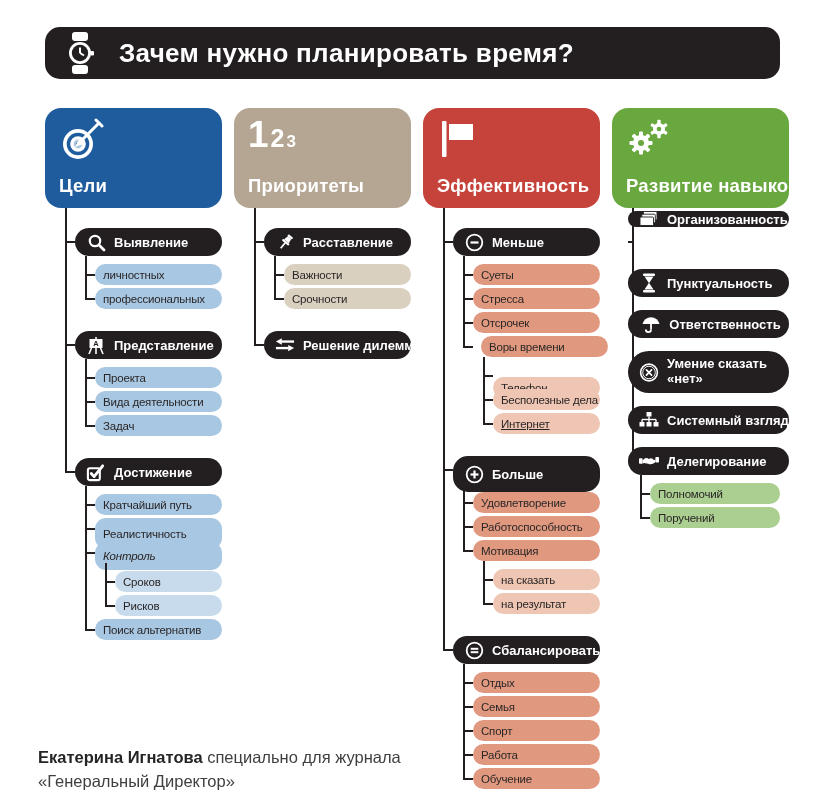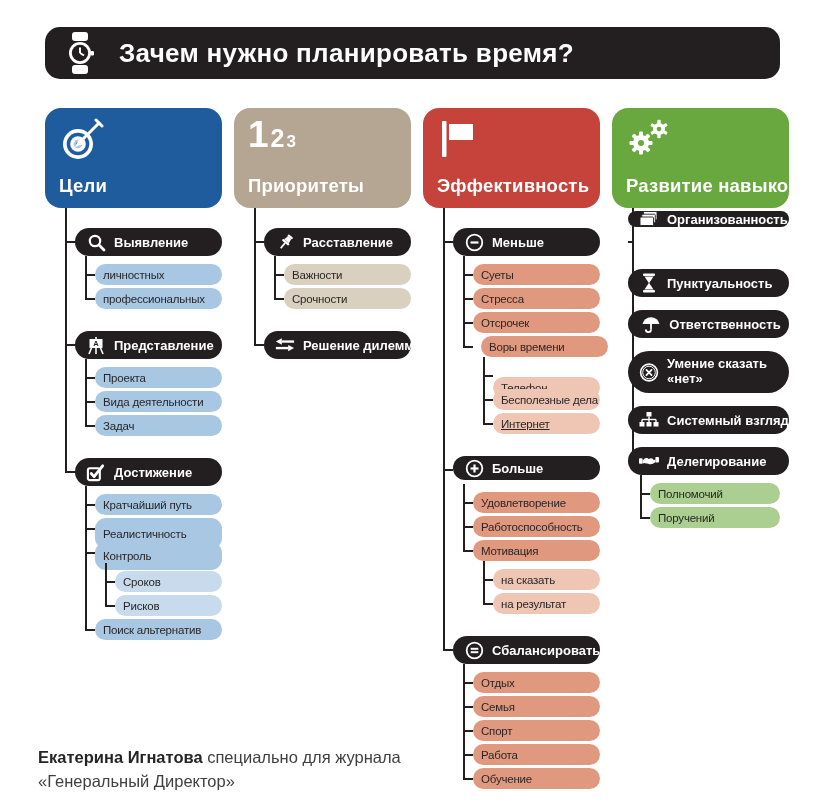--- a/index.html
+++ b/index.html
@@ -118,21 +118,21 @@
     </div>
     <div class="line" style="position: absolute; left: 65px; top: 471px; width: 10px; height: 2px;"></div>
     <div class="leaf" style="background: rgb(168, 199, 226); position: absolute; left: 95px; top: 494px; width: 127px; height: 21px;">
       <span>Кратчайший путь</span>
     </div>
     <div class="line" style="position: absolute; left: 85px; top: 503.5px; width: 10px; height: 2px;"></div>
     <div class="leaf" style="background: rgb(168, 199, 226); position: absolute; left: 95px; top: 518px; width: 127px; height: 31px;">
       <span>Реалистичность</span>
     </div>
     <div class="line" style="position: absolute; left: 85px; top: 527.5px; width: 10px; height: 2px;"></div>
-    <div class="leaf" style="background: rgb(168, 199, 226); position: absolute; left: 95px; top: 542px; width: 127px; height: 28px;">
+    <div class="leaf" style="background: rgb(168, 199, 226); position: absolute; left: 95px; top: 542px; width: 127px; height: 28px; font-style: italic;">
       <span>Контроль</span>
     </div>
     <div class="line" style="position: absolute; left: 85px; top: 551.5px; width: 10px; height: 2px;"></div>
     <div class="leaf" style="background: rgb(199, 219, 236); position: absolute; left: 115px; top: 571px; width: 107px; height: 21px;">
       <span>Сроков</span>
     </div>
     <div class="line" style="position: absolute; left: 105px; top: 580.5px; width: 10px; height: 2px;"></div>
     <div class="leaf" style="background: rgb(199, 219, 236); position: absolute; left: 115px; top: 595px; width: 107px; height: 21px;">
       <span>Рисков</span>
     </div>
@@ -230,21 +230,21 @@
     <div class="leaf" style="background: rgb(238, 198, 179); position: absolute; left: 493px; top: 389px; width: 107px; height: 21px;">
       <span>Бесполезные дела</span>
     </div>
     <div class="line" style="position: absolute; left: 483px; top: 398.5px; width: 10px; height: 2px;"></div>
     <div class="leaf" style="background: rgb(238, 198, 179); position: absolute; left: 493px; top: 413px; width: 107px; height: 21px; text-decoration: underline;">
       <span>Интернет</span>
     </div>
     <div class="line" style="position: absolute; left: 483px; top: 422.5px; width: 10px; height: 2px;"></div>
     <div class="line" style="position: absolute; left: 483px; top: 357px; width: 2px; height: 66.5px;"></div>
     <div class="line" style="position: absolute; left: 463px; top: 256px; width: 2px; height: 90.5px;"></div>
-    <div class="bpill" style="--card: #c5433a; position: absolute; left: 453px; top: 456px; width: 147px; height: 24px;">
+    <div class="bpill" style="--card: #c5433a; position: absolute; left: 453px; top: 456px; width: 147px; height: 36px;">
       <span class="picon">
         <svg width="19" height="19" viewBox="0 0 19 19">
           <circle cx="9.5" cy="9.5" r="7.8" fill="none" stroke="#fff" stroke-width="1.8"></circle>
           <rect x="5.5" y="8.4" width="8" height="2.2" fill="#fff"></rect>
           <rect x="8.4" y="5.5" width="2.2" height="8" fill="#fff"></rect>
         </svg>
       </span>
       <span>Больше</span>
     </div>
     <div class="line" style="position: absolute; left: 443px; top: 469px; width: 10px; height: 2px;"></div>

